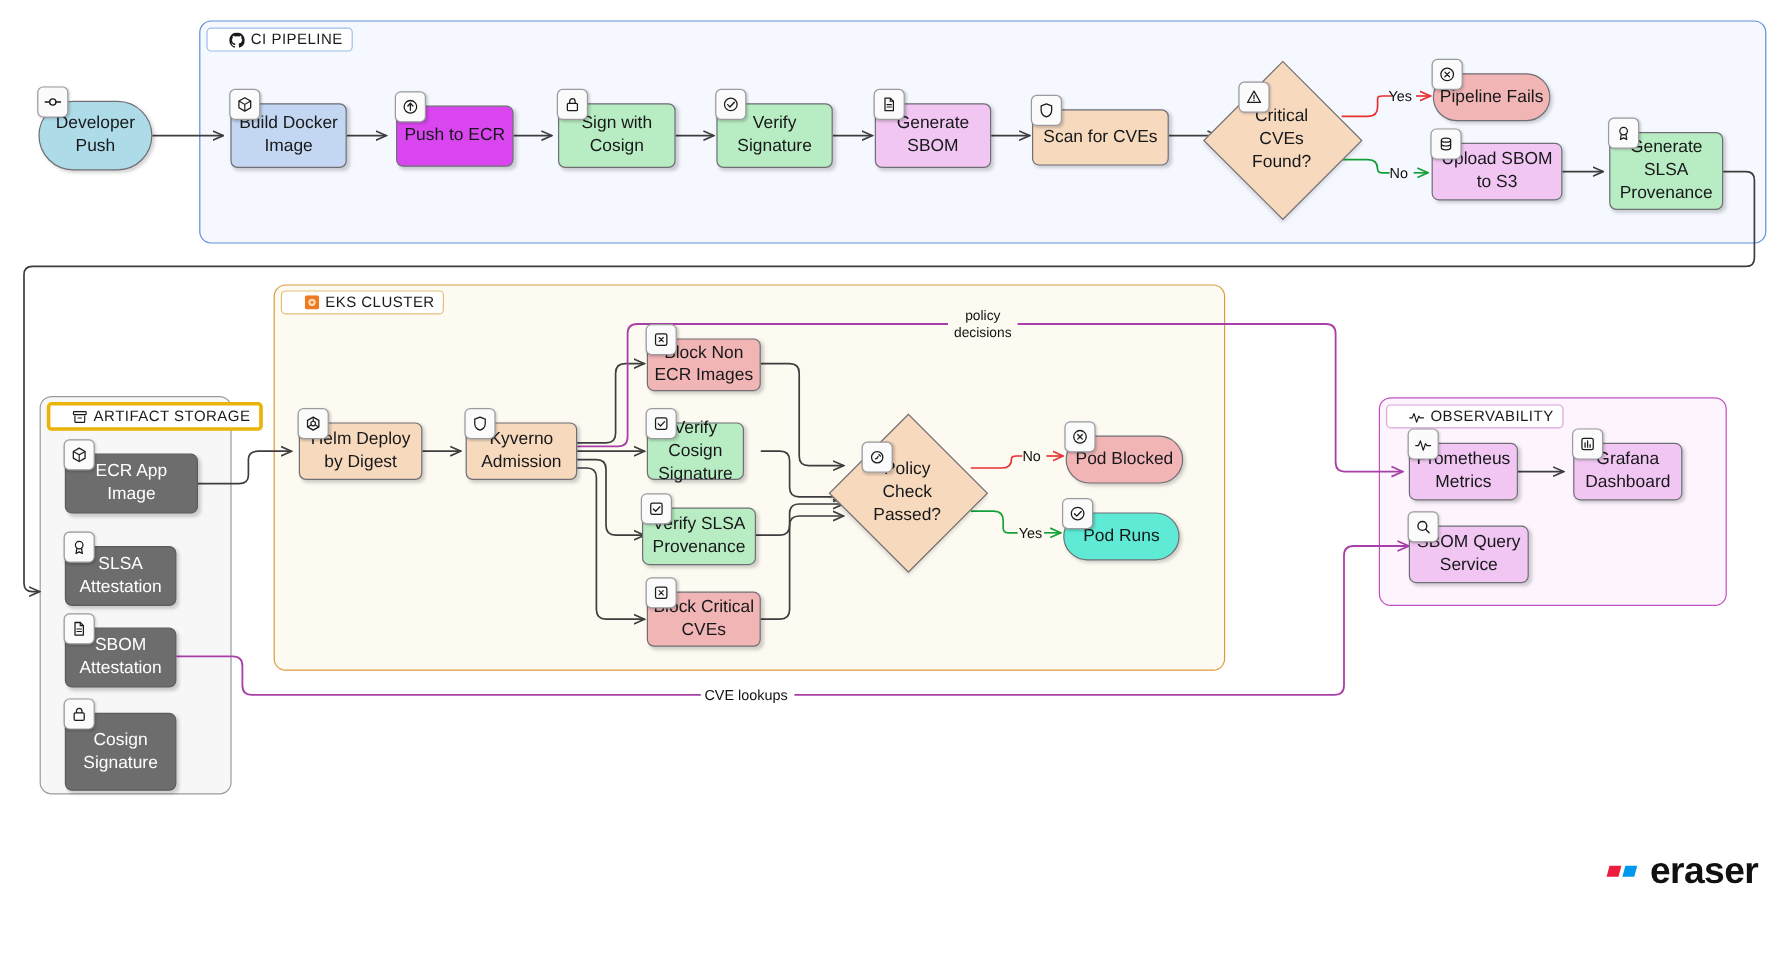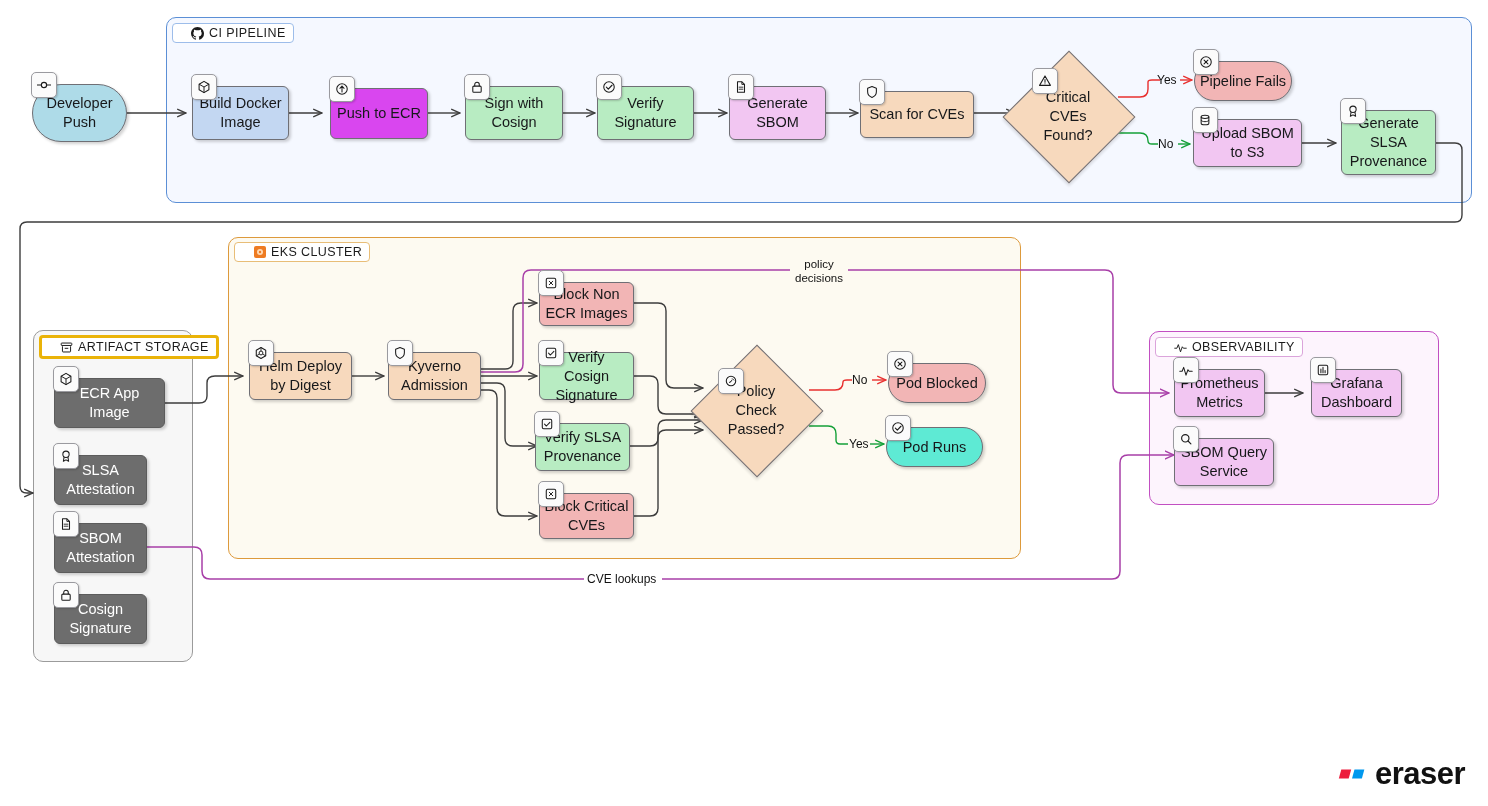--- a/index.html
+++ b/index.html
@@ -33,21 +33,21 @@
   .badge{position:absolute;left:-2px;top:-13px;width:24px;height:24px;background:#fbfbfb;
      border:1px solid #9a9a9f;border-radius:5px;display:flex;align-items:center;
      justify-content:center;box-shadow:1px 1px 2px rgba(0,0,0,.18);}
   .badge svg{display:block;}
   .diamond .badge{left:12px;top:20px;z-index:4;}
 
   .elabel{position:absolute;font-size:12px;color:#111;background:transparent;white-space:nowrap;}
   .multi{position:absolute;text-align:center;font-size:11.5px;line-height:14px;color:#111;}
 
   
-  #logo{position:absolute;left:1338px;top:712px;display:flex;align-items:center;gap:9px;margin-top:48px;}
+  #logo{position:absolute;left:1338px;top:712px;display:flex;align-items:center;gap:9px;}
   #logo .par{width:28px;height:28px;}
   #logo .txt{font-size:31px;font-weight:bold;color:#111;letter-spacing:-.5px;line-height:28px;}
 </style>
 </head>
 <body>
 
 <div id="stage">
 
   <div class="group" style="left:166px;top:17px;width:1306px;height:186px;border:1.5px solid #5b8fd6;background:#f5f8ff;"></div>
   <div class="group-label" style="left:172px;top:23px;border:1px solid #9dbdea;">
@@ -297,21 +297,21 @@
   <div class="node dark" style="left:54px;top:523px;width:93px;height:50px;">
     <span class="badge">
       <svg width="14" height="14" viewBox="0 0 16 16">
           <path d="M4 2h5l3 3v9H4z" fill="none" stroke="#1b1b1b" stroke-width="1.2" stroke-linejoin="round"></path>
           <path d="M9 2v3h3" fill="none" stroke="#1b1b1b" stroke-width="1.1"></path>
           <path d="M5.8 8.2h4.4M5.8 10.5h4.4" stroke="#1b1b1b" stroke-width="1" stroke-linecap="round"></path>
         </svg>
     </span>
     <span>SBOM Attestation</span>
   </div>
-  <div class="node dark" style="left:54px;top:594px;width:93px;height:50px;">
+  <div class="node dark" style="left:54px;top:594px;width:93px;height:65px;">
     <span class="badge">
       <svg width="14" height="14" viewBox="0 0 16 16">
           <rect x="3.2" y="7" width="9.6" height="7" rx="1.2" fill="none" stroke="#1b1b1b" stroke-width="1.2"></rect>
           <path d="M5.4 7V5.2a2.6 2.6 0 015.2 0V7" fill="none" stroke="#1b1b1b" stroke-width="1.2"></path>
         </svg>
     </span>
     <span>Cosign Signature</span>
   </div>
 
   <div class="node" style="left:249px;top:352px;width:103px;height:48px;background:#f7d9bd;">
@@ -335,21 +335,21 @@
 
   <div class="node" style="left:539px;top:282px;width:95px;height:44px;background:#f2b5b5;">
     <span class="badge">
       <svg width="14" height="14" viewBox="0 0 16 16">
           <rect x="2.6" y="2.6" width="10.8" height="10.8" rx="1.6" fill="none" stroke="#1b1b1b" stroke-width="1.2"></rect>
           <path d="M6 6l4 4M10 6l-4 4" stroke="#1b1b1b" stroke-width="1.1" stroke-linecap="round"></path>
         </svg>
     </span>
     <span>Block Non ECR Images</span>
   </div>
-  <div class="node" style="left:539px;top:352px;width:95px;height:48px;background:#b8ecc2;">
+  <div class="node" style="left:539px;top:352px;width:81px;height:48px;background:#b8ecc2;">
     <span class="badge">
       <svg width="14" height="14" viewBox="0 0 16 16">
           <rect x="2.6" y="2.6" width="10.8" height="10.8" rx="1.6" fill="none" stroke="#1b1b1b" stroke-width="1.2"></rect>
           <path d="M5.2 8.2l2.1 2.1 4-4.2" fill="none" stroke="#1b1b1b" stroke-width="1.2" stroke-linecap="round" stroke-linejoin="round"></path>
         </svg>
     </span>
     <span>Verify Cosign Signature</span>
   </div>
   <div class="node" style="left:535px;top:423px;width:95px;height:48px;background:#b8ecc2;">
     <span class="badge">

